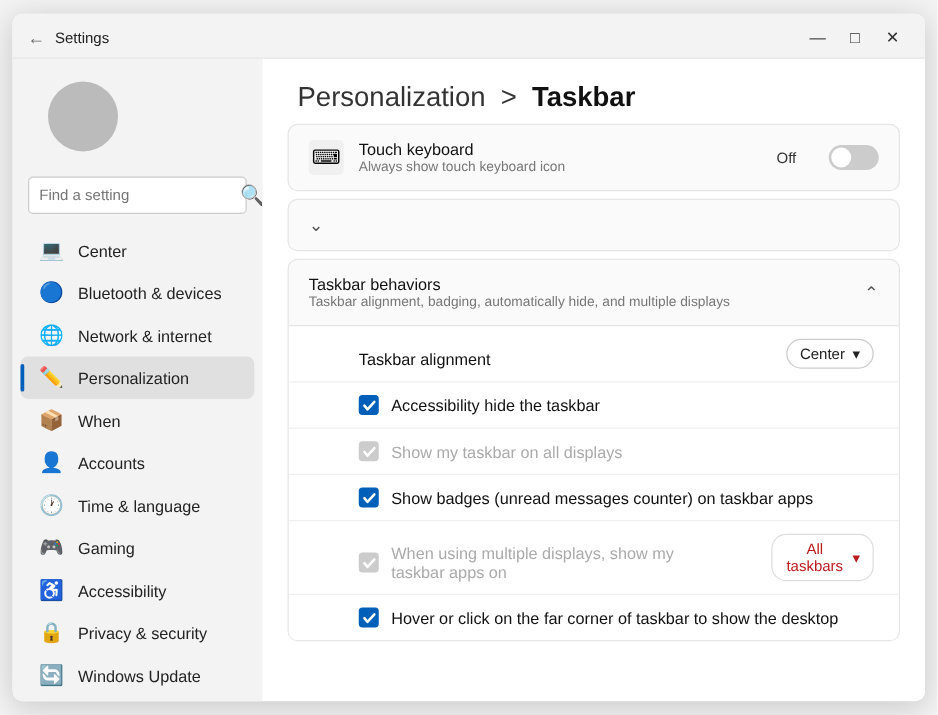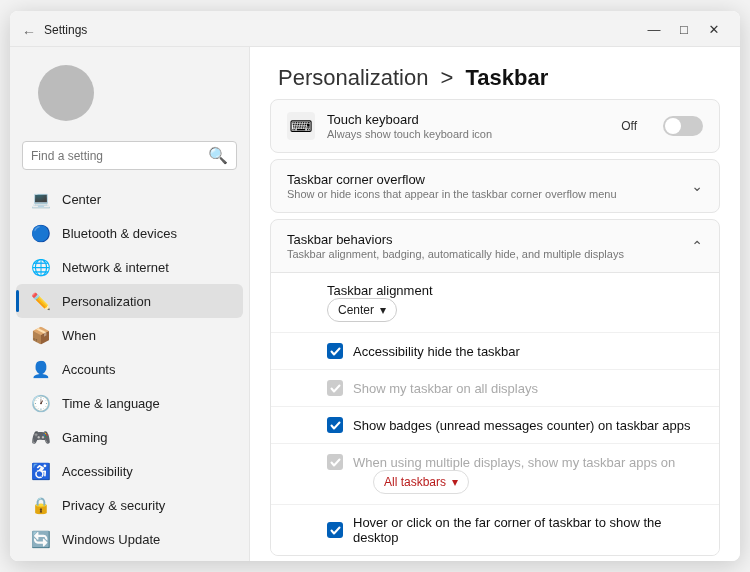--- a/index.html
+++ b/index.html
@@ -59,21 +59,21 @@
       justify-content: center;
       font-size: 13px;
       color: #333;
     }
     .content-area {
       display: flex;
       flex: 1;
       overflow: hidden;
     }
     .sidebar {
-      width: 240px;
+      width: 200px;
       background: #f3f3f3;
       border-right: 1px solid #e5e5e5;
       padding: 12px 0;
       display: flex;
       flex-direction: column;
       gap: 0;
       flex-shrink: 0;
       overflow-y: auto;
     }
     .search-box {
@@ -236,26 +236,25 @@
       margin-right: 6px;
     }
     .chevron { font-size: 14px; color: #555; }
     .expanded-content {
       background: #fff;
       border-top: 1px solid #e5e5e5;
       padding: 0;
     }
     .sub-setting {
       display: flex;
-      align-items: flex-start;
+      align-items: flex-end;
       justify-content: space-between;
       padding: 10px 20px 10px 56px;
       border-bottom: 1px solid #f0f0f0;
       position: relative;
-      flex-direction: column;
     }
     .sub-setting:last-child { border-bottom: none; }
     .sub-setting-label {
       font-size: 13px;
       color: #111;
     }
     .dropdown-btn {
       border: 1px solid #ccc;
       border-radius: 12px;
       background: #fff;
@@ -412,26 +411,20 @@
                   <div class="toggle-track off">
                     <div class="toggle-thumb"></div>
                   </div>
                 </div>
               </div>
             </div>
           </div>
 
           <div class="setting-row">
             <div class="setting-row-header">
-              <div class="setting-row-info">
-                <div class="setting-row-text">
-                  <div class="setting-row-title">Taskbar corner overflow</div>
-                  <div class="setting-row-desc">Show or hide icons that appear in the taskbar corner overflow menu</div>
-                </div>
-              </div>
               <span class="chevron">⌄</span>
             </div>
           </div>
 
           <div class="setting-row">
             <div class="setting-row-header">
               <div class="setting-row-info">
                 <div class="setting-row-text">
                   <div class="setting-row-title">Taskbar behaviors</div>
                   <div class="setting-row-desc">Taskbar alignment, badging, automatically hide, and multiple displays</div>

